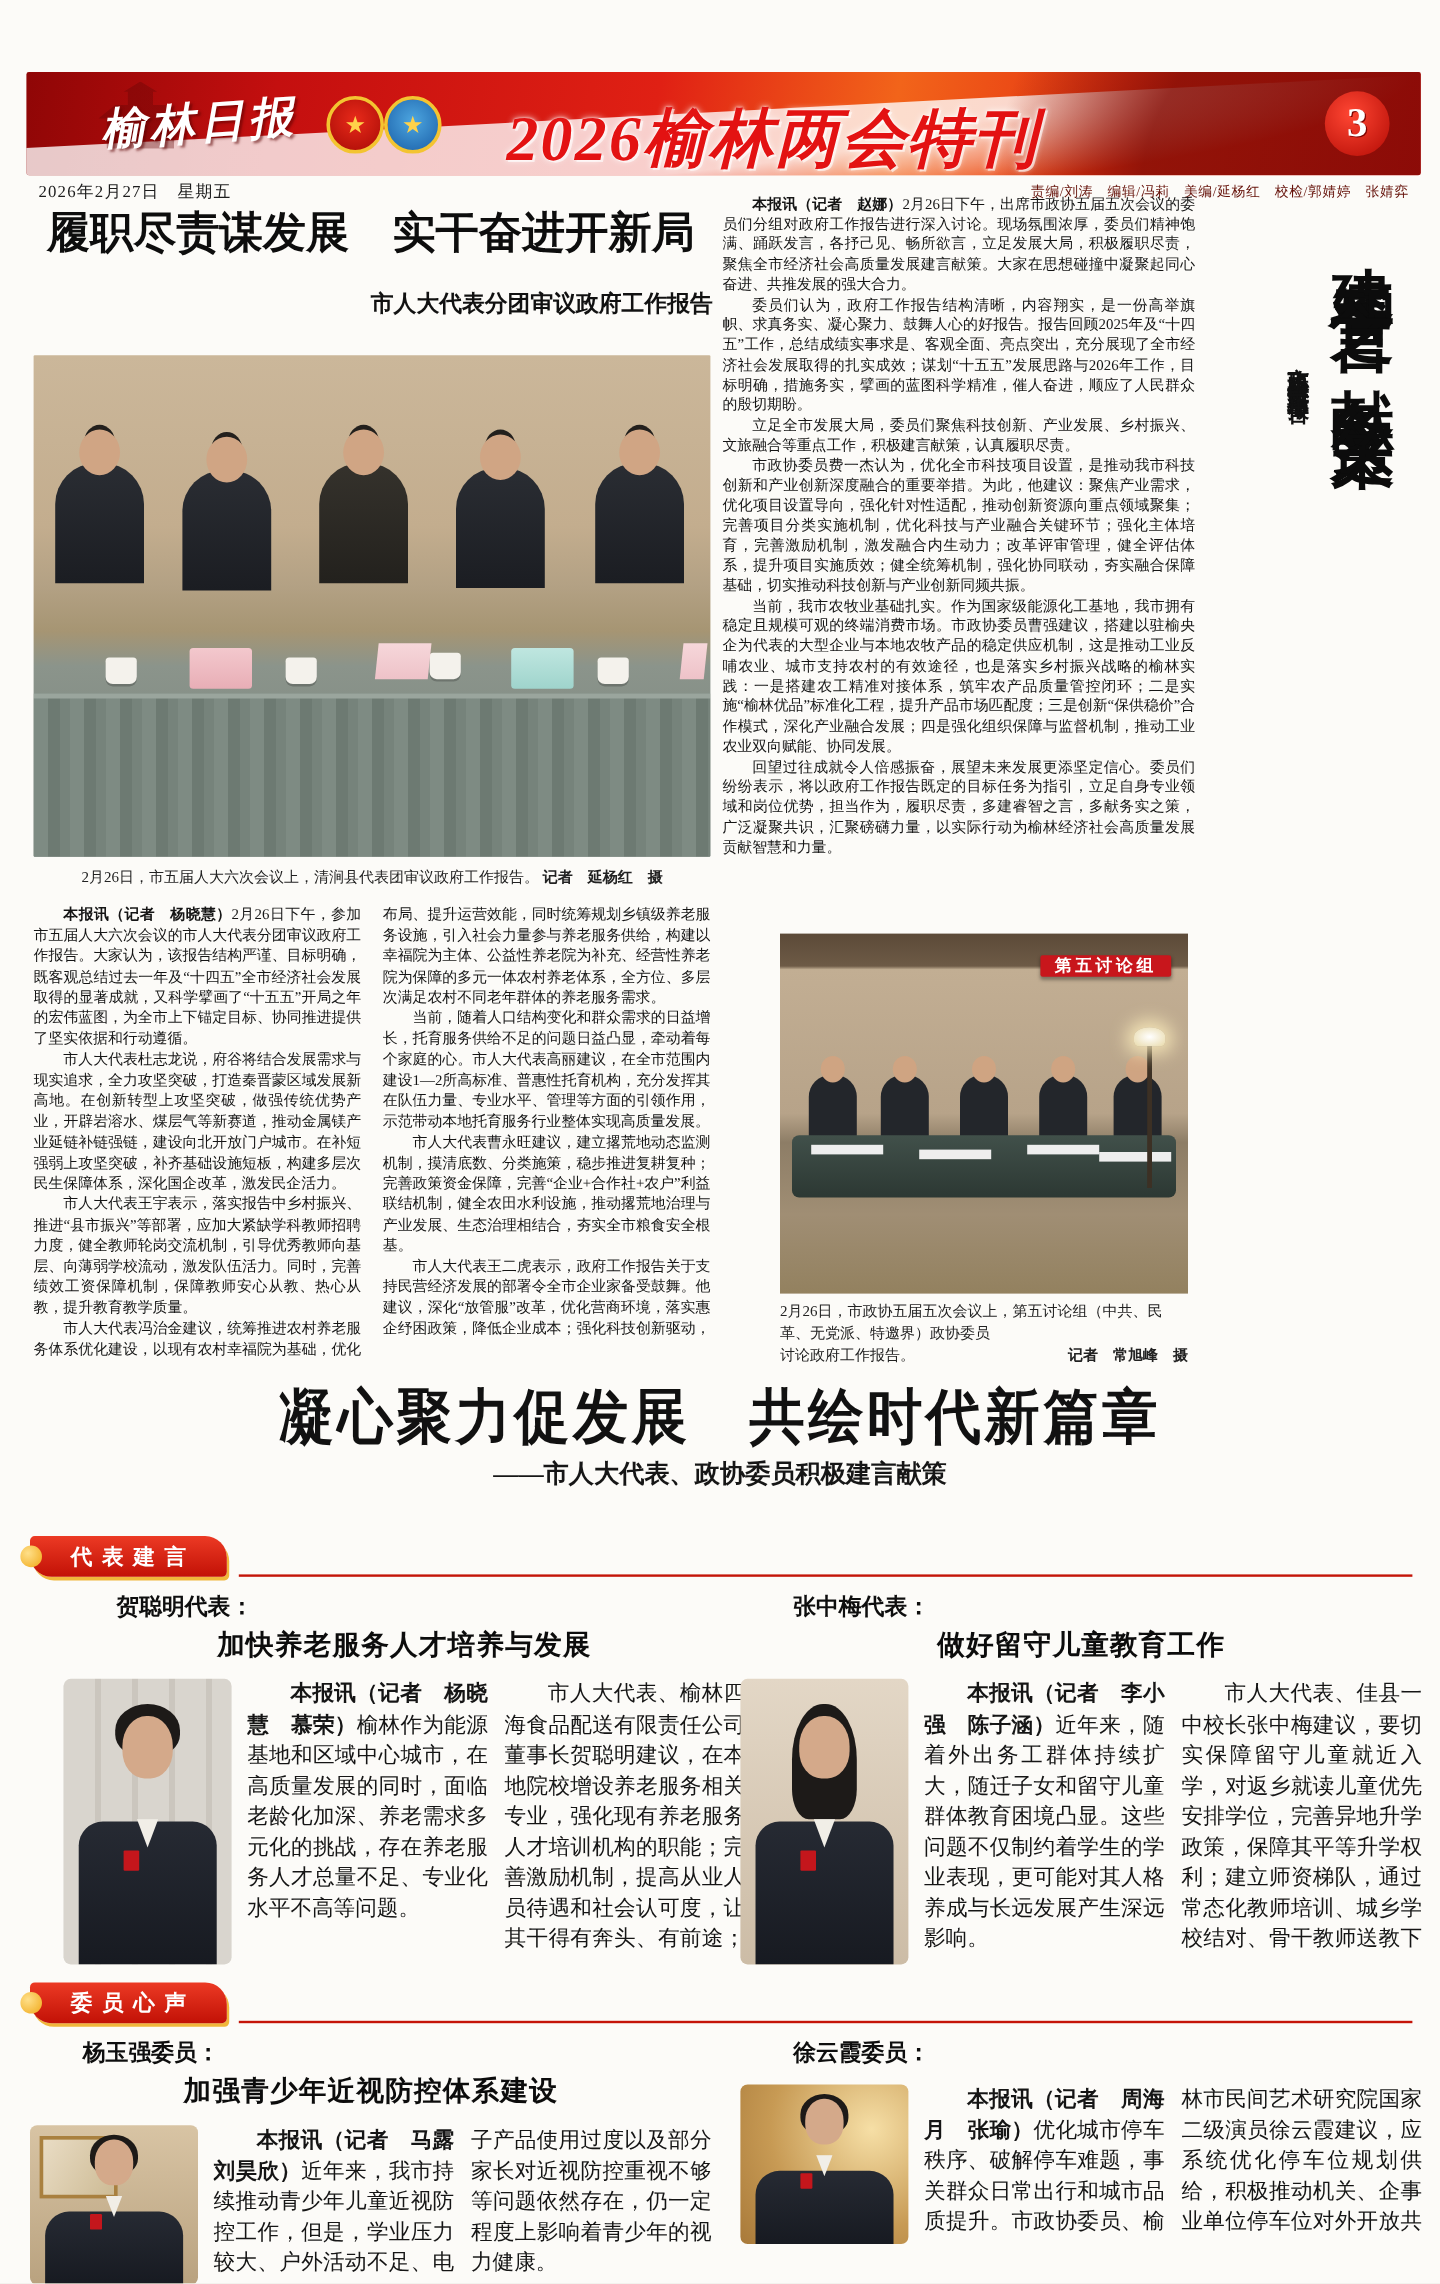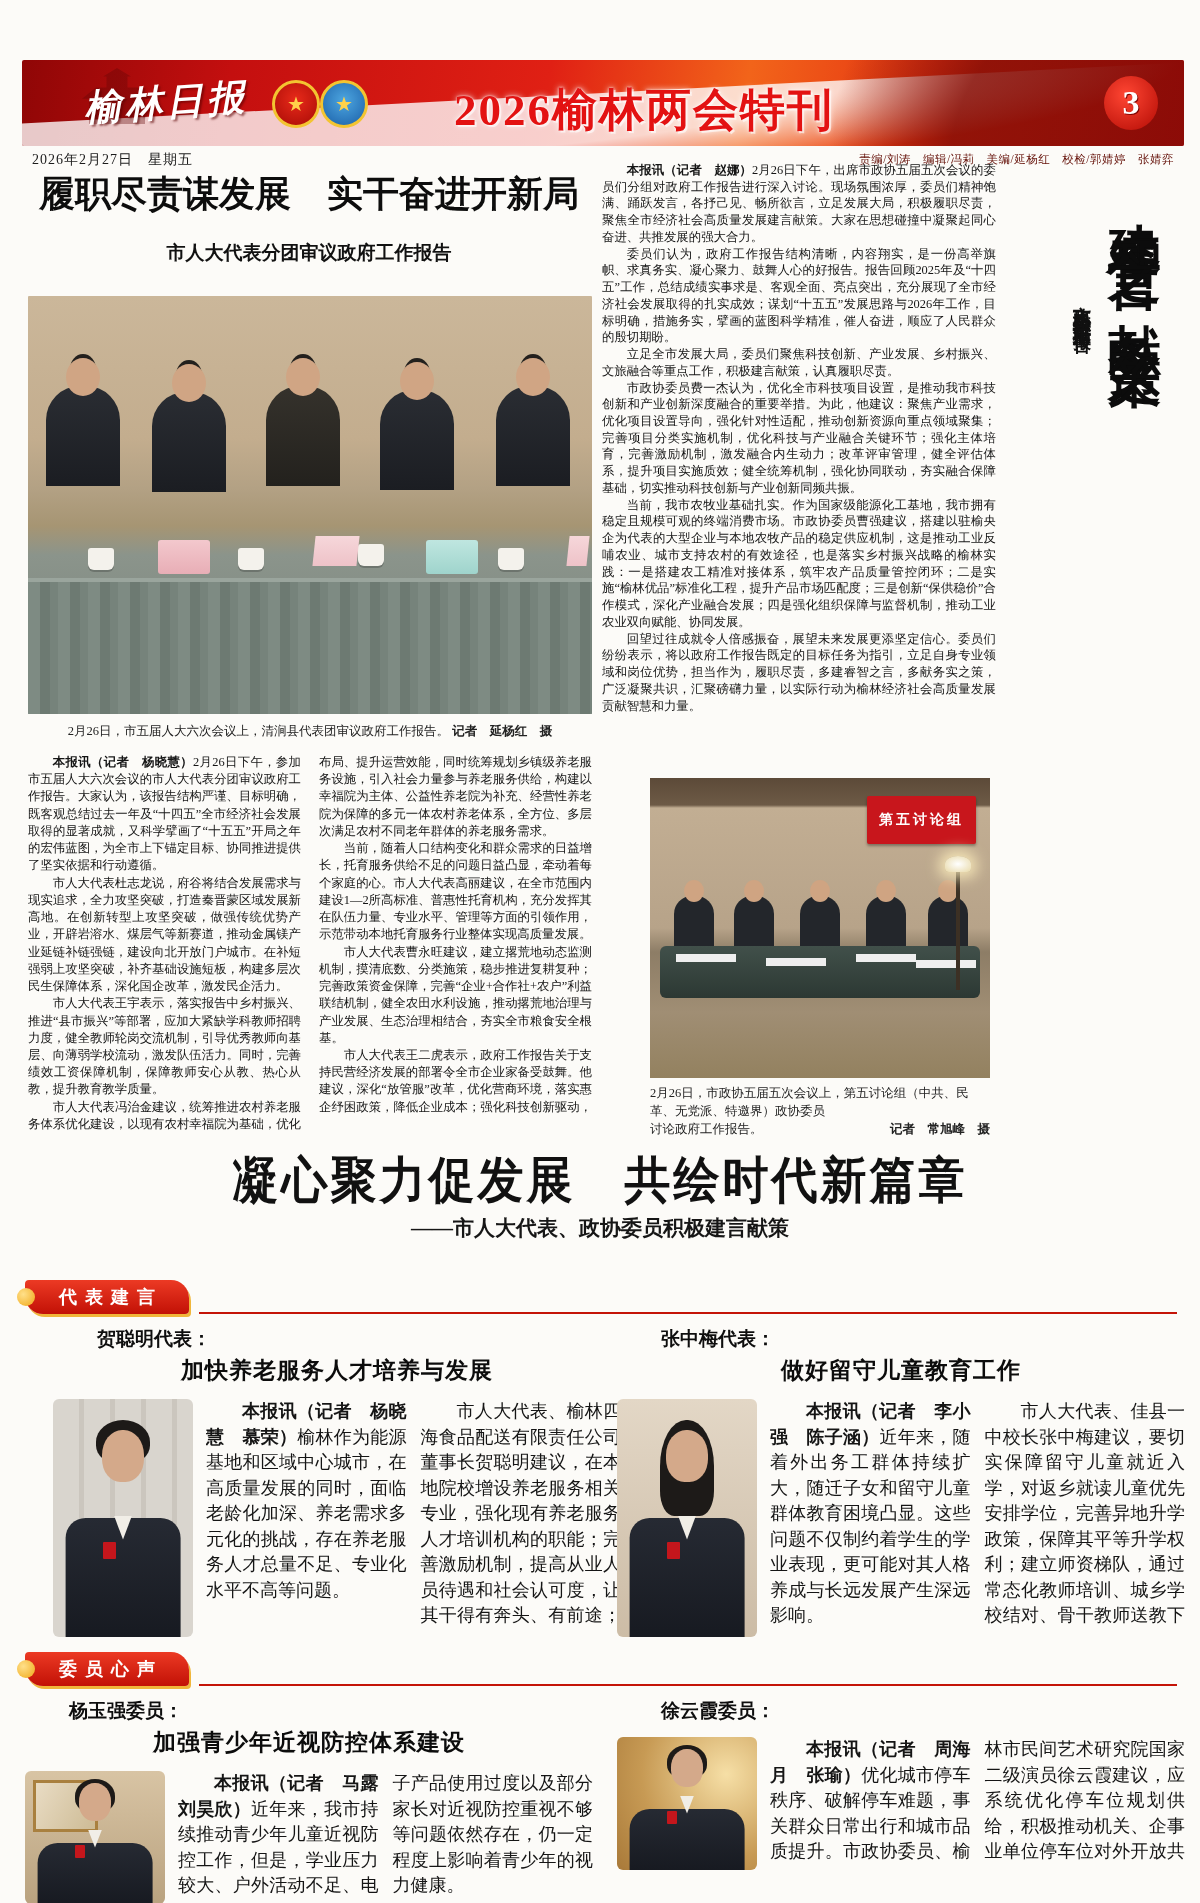--- a/index.html
+++ b/index.html
@@ -17,32 +17,32 @@
     background:radial-gradient(circle at 85% 120%,rgba(120,10,5,.75) 0 40%,rgba(120,10,5,0) 70%);}
   .tower{position:absolute;left:60px;top:8px;width:70px;height:56px;opacity:.35;
     background:linear-gradient(#5e0404,#5e0404);clip-path:polygon(10% 100%,10% 55%,0% 55%,20% 35%,35% 35%,35% 15%,30% 15%,50% 0,70% 15%,65% 15%,65% 35%,80% 35%,100% 55%,90% 55%,90% 100%);}
   .paper-name{position:absolute;left:62px;top:18px;font-size:37px;font-weight:900;color:#fff;
     font-style:italic;letter-spacing:4px;transform:rotate(-4deg);text-shadow:2px 2px 2px rgba(90,0,0,.55);z-index:3;}
   .emblem{position:absolute;top:20px;width:42px;height:42px;border-radius:50%;z-index:3;
     display:flex;align-items:center;justify-content:center;font-size:20px;color:#ffd24a;}
   .emblem.nat{left:250px;background:radial-gradient(circle at 50% 40%,#e82a1a,#a80b06);border:3px solid #f3c431;}
   .emblem.cppcc{left:298px;background:radial-gradient(circle at 50% 42%,#4da6e0,#1a5fa8);border:3px solid #f3c431;}
   .edition-title{position:absolute;left:352px;top:20px;width:540px;text-align:center;z-index:3;
-    font-size:45px;font-weight:900;color:#e31212;letter-spacing:2px;
-    text-shadow:0 0 2px #fff,0 0 6px rgba(255,255,255,.9),2px 2px 0 rgba(255,255,255,.6);}
+    font-size:53px;font-weight:900;color:#e31212;letter-spacing:2px;
+    text-shadow:0 0 2px #fff,0 0 6px rgba(255,255,255,.9),2px 2px 0 rgba(255,255,255,.6);font-style:italic;}
   .page-num{position:absolute;right:26px;top:16px;width:54px;height:54px;border-radius:50%;z-index:3;
     background:radial-gradient(circle at 40% 35%,#ff4633,#b30b04);display:flex;align-items:center;justify-content:center;
     color:#fff;font-size:34px;font-weight:900;text-shadow:1px 1px 0 #7e0400;}
   .date-line{position:absolute;left:32px;top:151px;font-size:14px;color:#1c1c1c;letter-spacing:1px;}
   .credits-line{position:absolute;right:26px;top:152px;font-size:11.5px;color:#641008;letter-spacing:.5px;}
 
   
   .lead-headline{position:absolute;left:24px;top:170px;width:570px;text-align:center;
     font-family:"Liberation Sans","DejaVu Sans",sans-serif;font-weight:900;font-size:36px;color:#0d0d0d;letter-spacing:0;}
-  .lead-subhead{position:absolute;left:24px;top:240px;width:570px;text-align:center;font-size:19px;font-weight:700;color:#111;}
+  .lead-subhead{position:absolute;left:24px;top:240px;width:570px;text-align:right;font-size:19px;font-weight:700;color:#111;}
   .photo1{position:absolute;left:28px;top:296px;width:564px;height:418px;overflow:hidden;border-radius:1px;
     background:linear-gradient(180deg,#cbb79a 0%,#c3ad8e 34%,#b3a184 46%,#a69573 55%,#8b948b 62%,#75817a 100%);}
   .fig{position:absolute;width:74px;height:100px;background:linear-gradient(#2a2d33,#1b1d22);border-radius:34px 34px 0 0;top:90px;}
   .fig:before{content:"";position:absolute;left:50%;top:-28px;transform:translateX(-50%);width:34px;height:38px;border-radius:50%;
     background:#d0a584;box-shadow:0 -8px 0 -4px #23201d;}
   .fig.f1{left:18px;} .fig.f2{left:124px;top:96px;} .fig.f3{left:238px;background:linear-gradient(#35322c,#23211d);}
   .fig.f4{left:352px;top:94px;} .fig.f5{left:468px;}
   .cup{position:absolute;width:26px;height:22px;background:#f4f2ec;border-radius:3px 3px 6px 6px;top:252px;box-shadow:0 2px 0 rgba(0,0,0,.2);}
   .cup.c1{left:60px;} .cup.c2{left:210px;} .cup.c3{left:330px;top:248px;} .cup.c4{left:470px;}
   .tissue{position:absolute;width:52px;height:34px;top:244px;border-radius:3px;}
@@ -62,21 +62,21 @@
   
   .mid-body{position:absolute;left:602px;top:162px;width:394px;height:614px;overflow:hidden;
     font-size:12.4px;line-height:1.35;text-align:justify;color:#151515;}
   .vert-title{position:absolute;left:1108px;top:180px;height:756px;writing-mode:vertical-rl;text-orientation:upright;
     font-size:53px;font-weight:900;color:#0c0c0c;letter-spacing:8px;line-height:1;}
   .vert-sub{position:absolute;left:1070px;top:292px;height:360px;writing-mode:vertical-rl;text-orientation:upright;
     font-size:18px;font-weight:700;color:#111;letter-spacing:2px;}
   .photo2{position:absolute;left:650px;top:778px;width:340px;height:300px;overflow:hidden;
     background:linear-gradient(180deg,#5c4a38 0%,#6d5a46 9%,#c2ae93 10%,#b7a389 50%,#8d7d66 58%,#a08e74 78%,#93815f 100%);}
   .p2-banner{position:absolute;right:14px;top:18px;background:#c8161c;color:#fff;font-size:14px;font-weight:700;
-    letter-spacing:3px;padding:15px 12px;border-radius:2px;box-shadow:0 2px 3px rgba(0,0,0,.35);}
+    letter-spacing:3px;padding:0 12px;border-radius:2px;box-shadow:0 2px 3px rgba(0,0,0,.35);}
   .p2-fig{position:absolute;width:40px;height:52px;background:#23262b;border-radius:18px 18px 0 0;top:118px;}
   .p2-fig:before{content:"";position:absolute;left:50%;top:-16px;transform:translateX(-50%);width:20px;height:22px;border-radius:50%;background:#cfa482;}
   .p2-fig.g1{left:24px;} .p2-fig.g2{left:84px;} .p2-fig.g3{left:150px;} .p2-fig.g4{left:216px;} .p2-fig.g5{left:278px;}
   .p2-table{position:absolute;left:10px;right:10px;top:168px;height:52px;border-radius:6px;
     background:linear-gradient(#41504a,#2c3833);}
   .p2-table:before{content:"";position:absolute;left:16px;top:8px;width:60px;height:8px;background:#eee;box-shadow:90px 4px 0 #eee,180px 0 0 #eee,240px 6px 0 #eee;}
   .lamp{position:absolute;right:30px;top:92px;width:4px;height:120px;background:#3c3024;}
   .lamp:before{content:"";position:absolute;left:-11px;top:-14px;width:26px;height:16px;border-radius:50% 50% 4px 4px;
     background:radial-gradient(#fff,#e8d9a8);box-shadow:0 0 14px 6px rgba(255,240,190,.8);}
   .caption2{position:absolute;left:650px;top:1084px;width:340px;}

